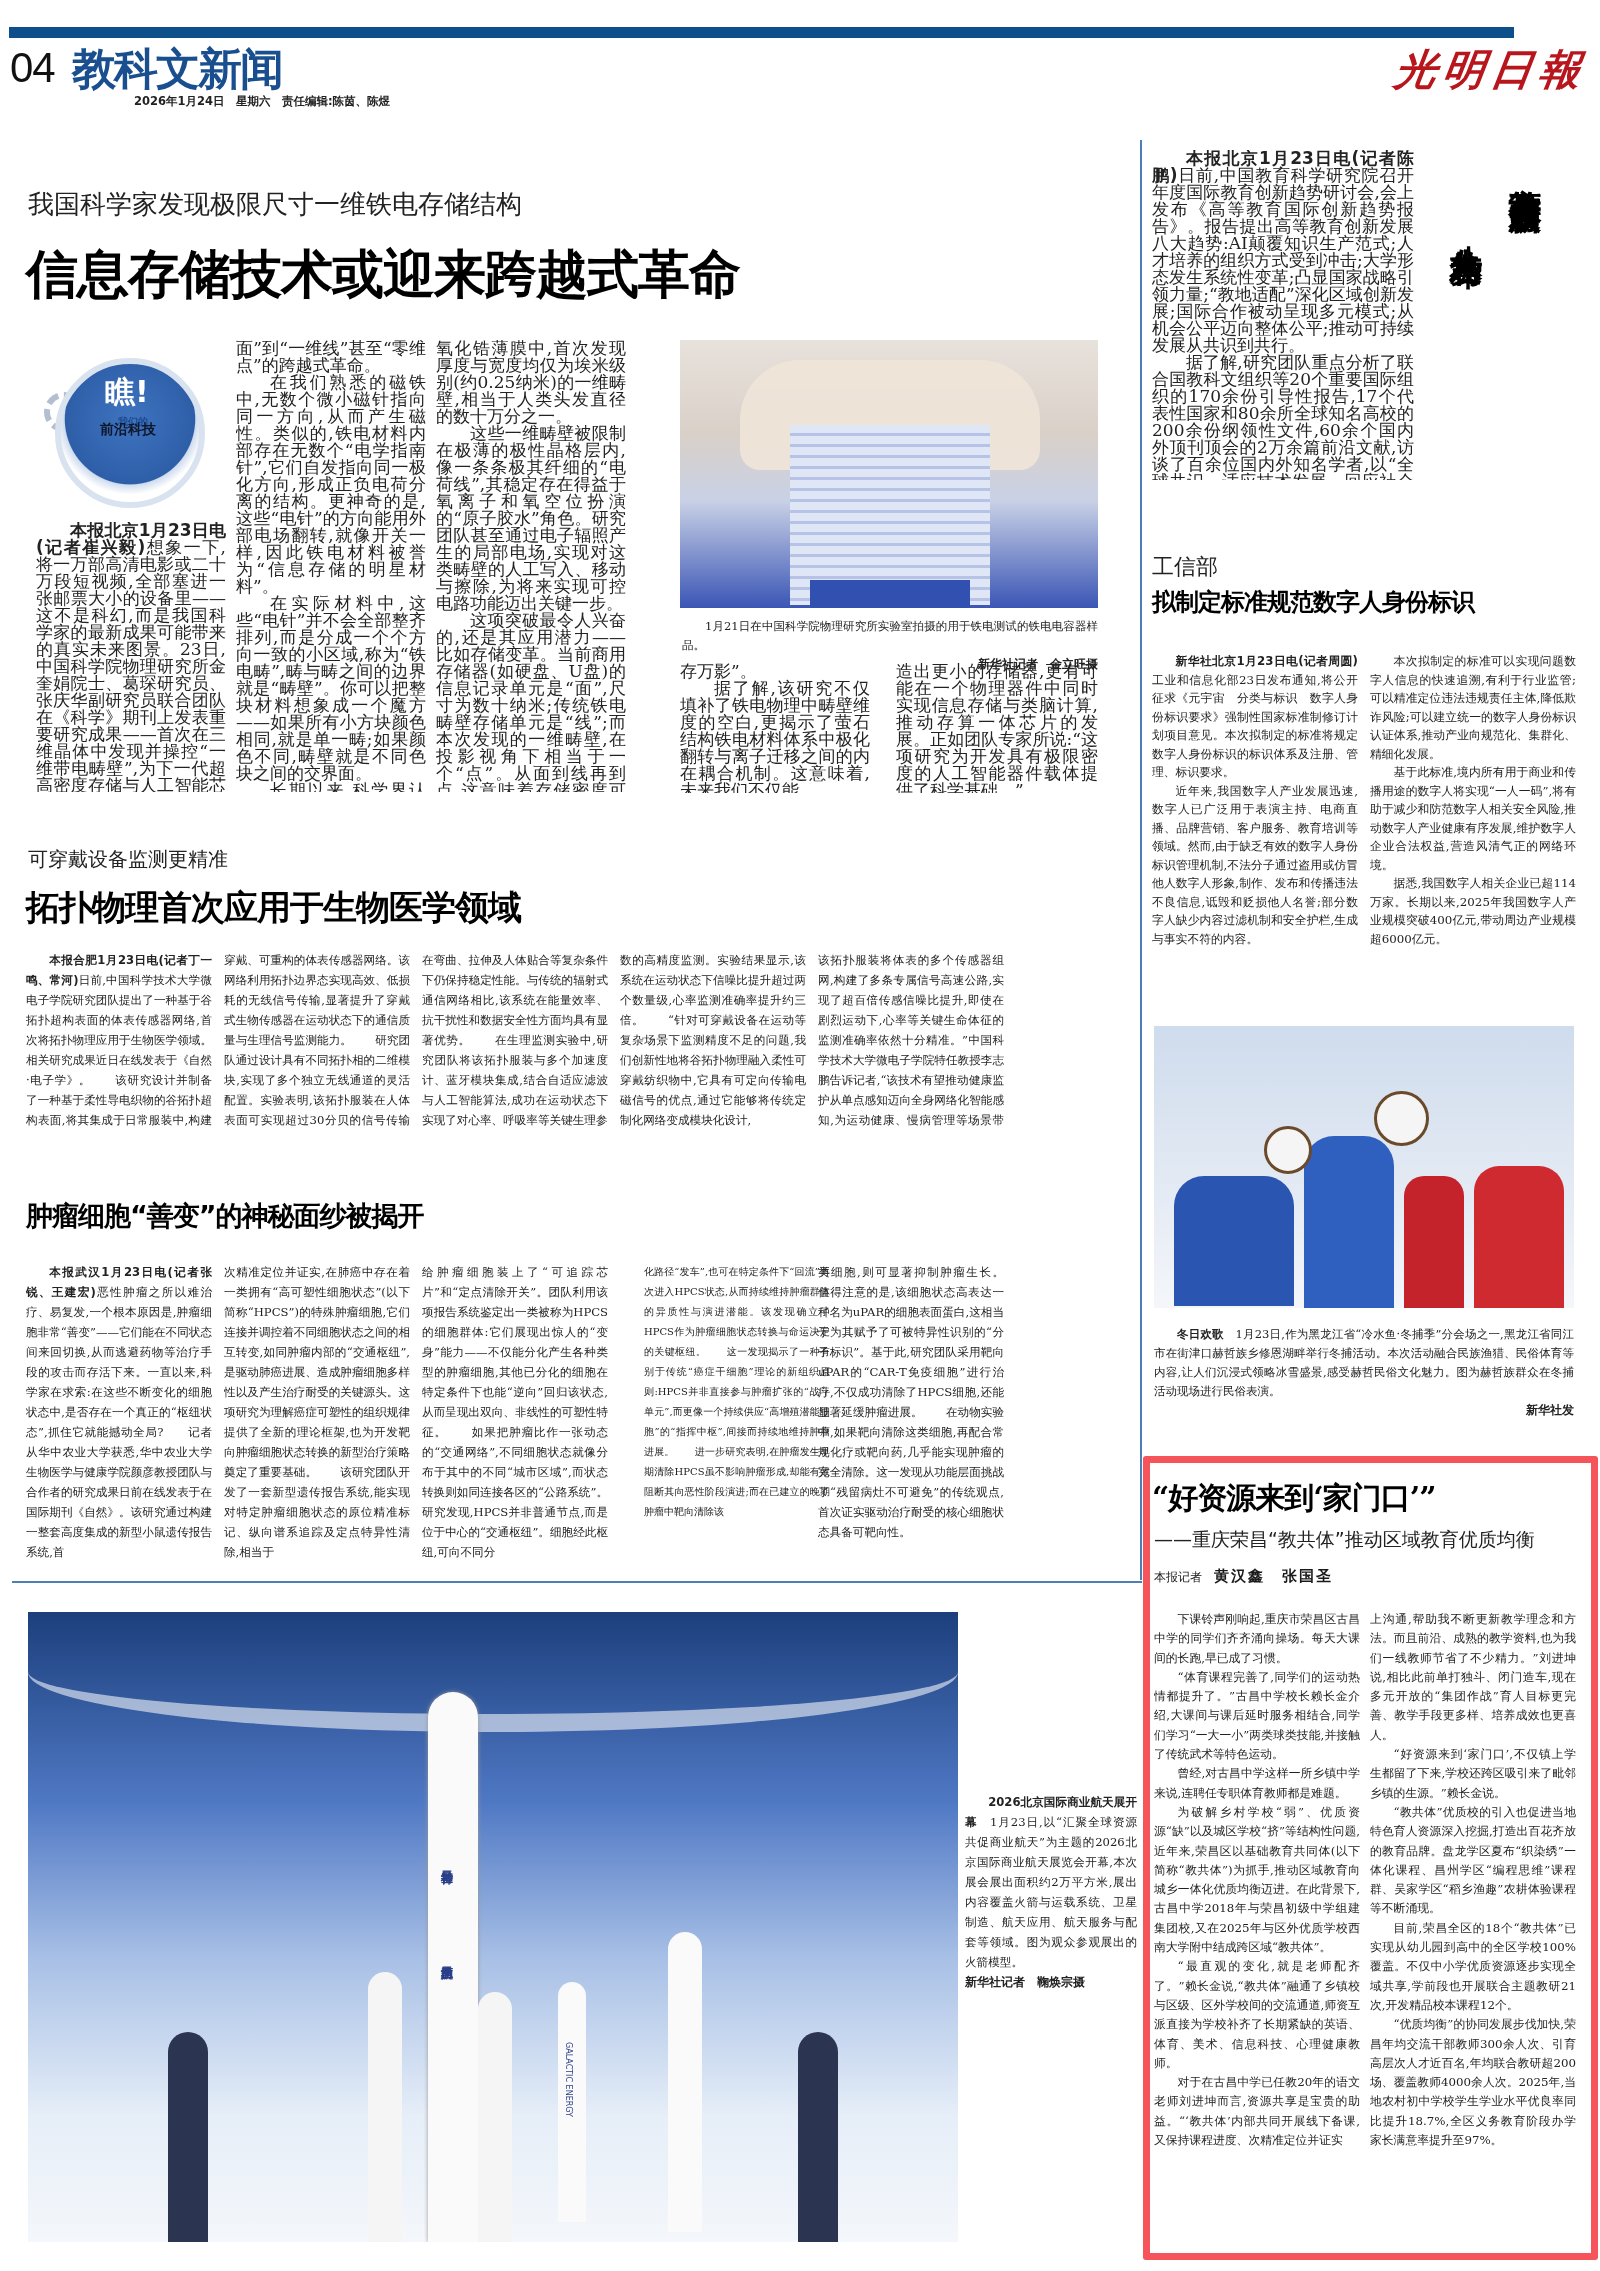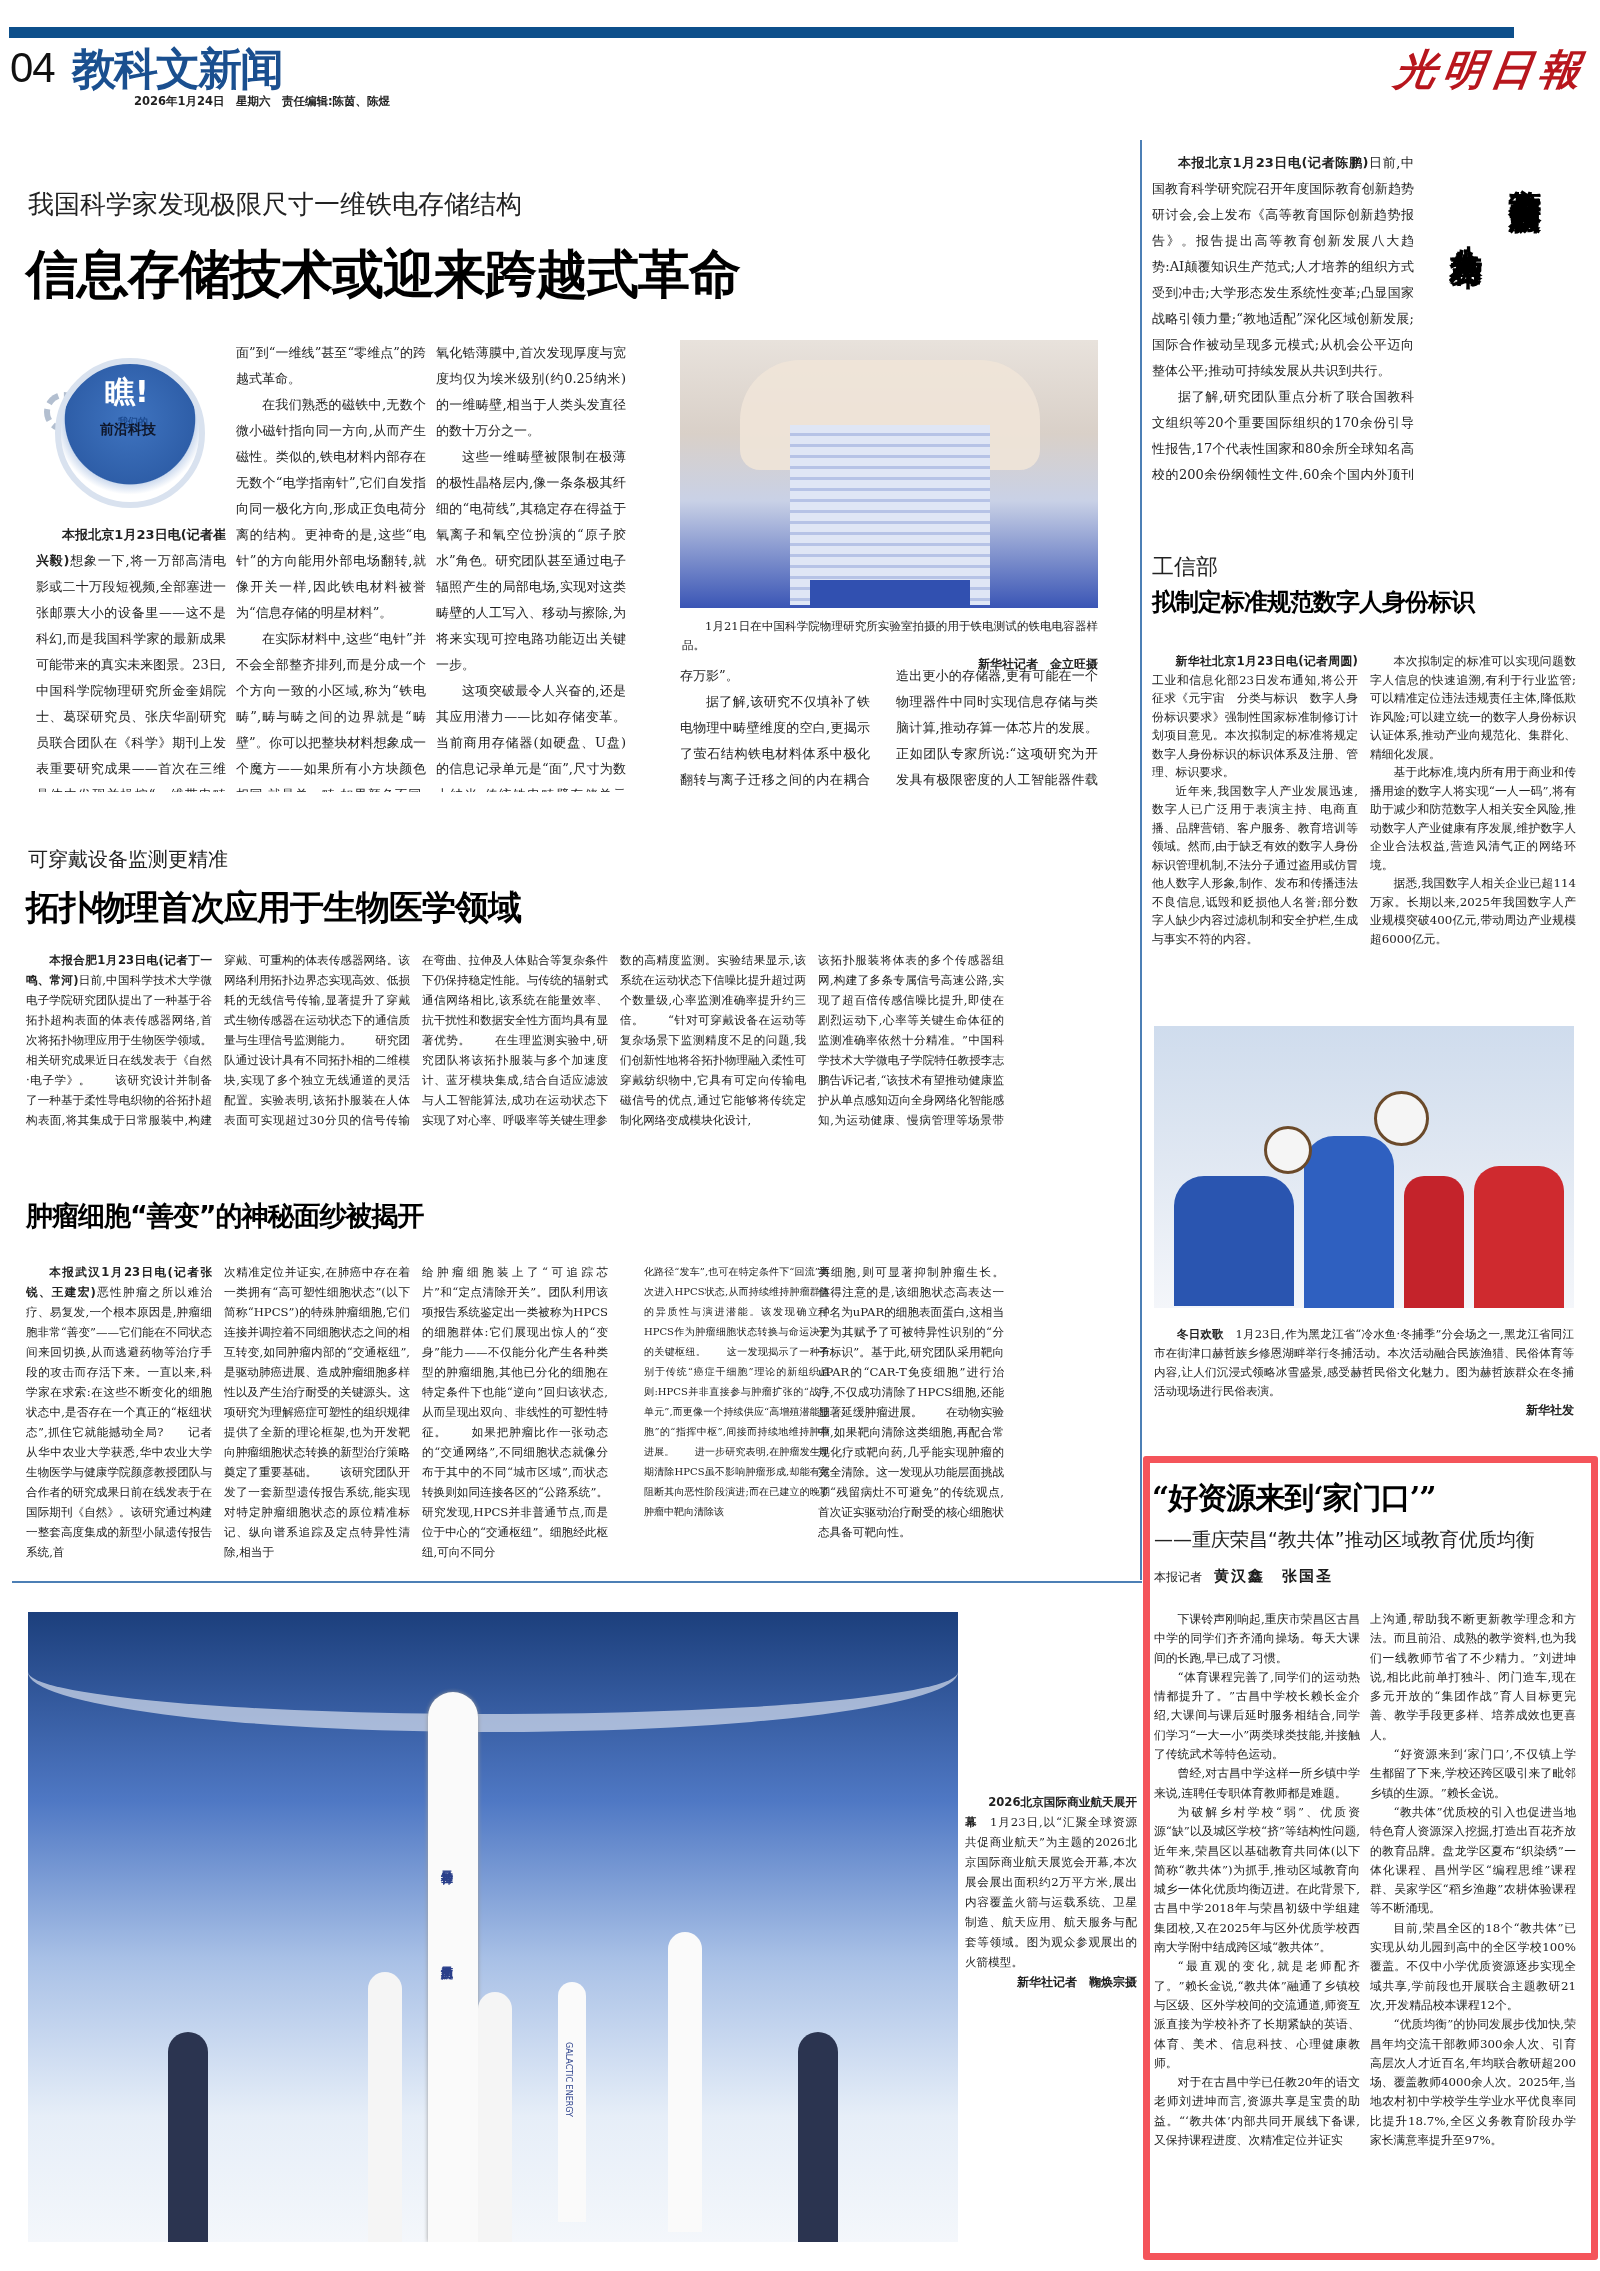--- a/index.html
+++ b/index.html
@@ -7,21 +7,21 @@
 .abs{position:absolute}
 .topbar{left:9px;top:27px;width:1505px;height:11px;background:#0d4f8b}
 .pagenum{left:10px;top:44px;font-family:"Liberation Sans",sans-serif;font-size:42px;color:#111;letter-spacing:-1px}
 .section{left:72px;top:40px;font-family:"DejaVu Sans",sans-serif;font-weight:bold;font-size:44px;color:#1a4f8f;letter-spacing:-2px}
 .dateline{left:134px;top:94px;font-family:"DejaVu Sans",sans-serif;font-size:11.5px;color:#222;font-weight:bold}
 .masthead{left:1395px;top:42px;font-family:"DejaVu Serif",serif;font-style:italic;font-size:42px;color:#b8161d;font-weight:bold;letter-spacing:6px;transform:skewX(-8deg)}
 .vline{left:1140px;top:140px;width:2px;height:1440px;background:#4c7fb5}
 .hline{left:12px;top:1581px;width:1130px;height:2px;background:#4c7fb5}
 .kicker{font-family:"DejaVu Sans",sans-serif;color:#222}
 .headline{font-family:"DejaVu Sans",sans-serif;font-weight:bold;color:#000;letter-spacing:-1px}
-.col{font-size:13px;line-height:26px;text-align:justify;color:#222;overflow:hidden}
+.col{font-size:17px;line-height:17px;text-align:justify;color:#222;overflow:hidden}
 .col p{text-indent:2em}
 .col b{font-family:"DejaVu Sans",sans-serif}
 .cap{font-size:11.5px;line-height:19px;color:#222;text-align:justify}
 .credit{font-family:"DejaVu Sans",sans-serif;font-weight:bold;font-size:12px;text-align:right}
 .photo{overflow:hidden}
 .badge-circle{left:55px;top:358px;width:150px;height:150px;border-radius:50%;background:radial-gradient(circle at 50% 40%,#3f74c0 0,#2e5ea8 60%,#cfdcef 61%,#fff 70%);border:6px solid #d9e2ef}
 .badge-gear{left:44px;top:392px;width:40px;height:40px;border-radius:50%;border:6px dashed #b3bfd0}
 .badge-text1{left:105px;top:372px;font-family:"DejaVu Sans",sans-serif;font-weight:bold;font-size:30px;color:#fff}
 .badge-text2{left:118px;top:415px;font-family:"DejaVu Sans",sans-serif;font-weight:bold;font-size:10px;color:#1c4a8f}
 .badge-text3{left:100px;top:421px;font-family:"DejaVu Sans",sans-serif;font-weight:bold;font-size:14px;color:#0f172a}
@@ -156,21 +156,21 @@
   <div style="position:absolute;left:530px;top:370px;width:28px;height:240px;background:#fafafa;border-radius:14px 14px 0 0"></div>
   <div style="position:absolute;left:640px;top:320px;width:34px;height:300px;background:#fafafa;border-radius:17px 17px 0 0"></div>
   <div style="position:absolute;left:410px;top:250px;font-family:'DejaVu Sans',sans-serif;font-size:12px;color:#2a3f8a;writing-mode:vertical-rl;font-weight:bold">智神星二号</div>
   <div style="position:absolute;left:410px;top:345px;font-family:'DejaVu Sans',sans-serif;font-size:12px;color:#2a3f8a;writing-mode:vertical-rl;font-weight:bold">星河动力航天</div>
   <div style="position:absolute;left:536px;top:430px;font-family:'DejaVu Sans',sans-serif;font-size:8px;color:#2a3f8a;writing-mode:vertical-rl">GALACTIC ENERGY</div>
   <div style="position:absolute;left:140px;top:420px;width:40px;height:210px;background:#2b3450;border-radius:20px 20px 0 0"></div>
   <div style="position:absolute;left:770px;top:420px;width:40px;height:210px;background:#2b3450;border-radius:20px 20px 0 0"></div>
 </div>
 <div class="abs cap" style="left:965px;top:1792px;width:172px;line-height:20px;font-size:11.6px">
   <b style="font-family:'DejaVu Sans',sans-serif;padding-left:2em">2026北京国际商业航天展开幕</b>　<span>1月23日,以“汇聚全球资源　共促商业航天”为主题的2026北京国际商业航天展览会开幕,本次展会展出面积约2万平方米,展出内容覆盖火箭与运载系统、卫星制造、航天应用、航天服务与配套等领域。图为观众参观展出的火箭模型。</span>
-  <div class="credit" style="text-align:right">新华社记者　鞠焕宗摄</div>
+  <div class="credit" style="text-align:left">新华社记者　鞠焕宗摄</div>
 </div>
 
 <div class="abs redbox"></div>
 <div class="abs headline" style="left:1152px;top:1478px;font-size:30px;font-family:'DejaVu Serif',serif">“好资源来到‘家门口’”</div>
 <div class="abs kicker" style="left:1154px;top:1527px;font-size:19px">——重庆荣昌“教共体”推动区域教育优质均衡</div>
 <div class="abs" style="left:1154px;top:1567px;font-size:12px">
   <span>本报记者</span>　<b style="font-size:15px;letter-spacing:2px">黄汉鑫　张国圣</b>
 </div>
 <div class="abs col" style="left:1154px;top:1610px;width:206px;height:640px;font-size:11.8px;line-height:19.3px">
   <p>下课铃声刚响起,重庆市荣昌区古昌中学的同学们齐齐涌向操场。每天大课间的长跑,早已成了习惯。</p>

